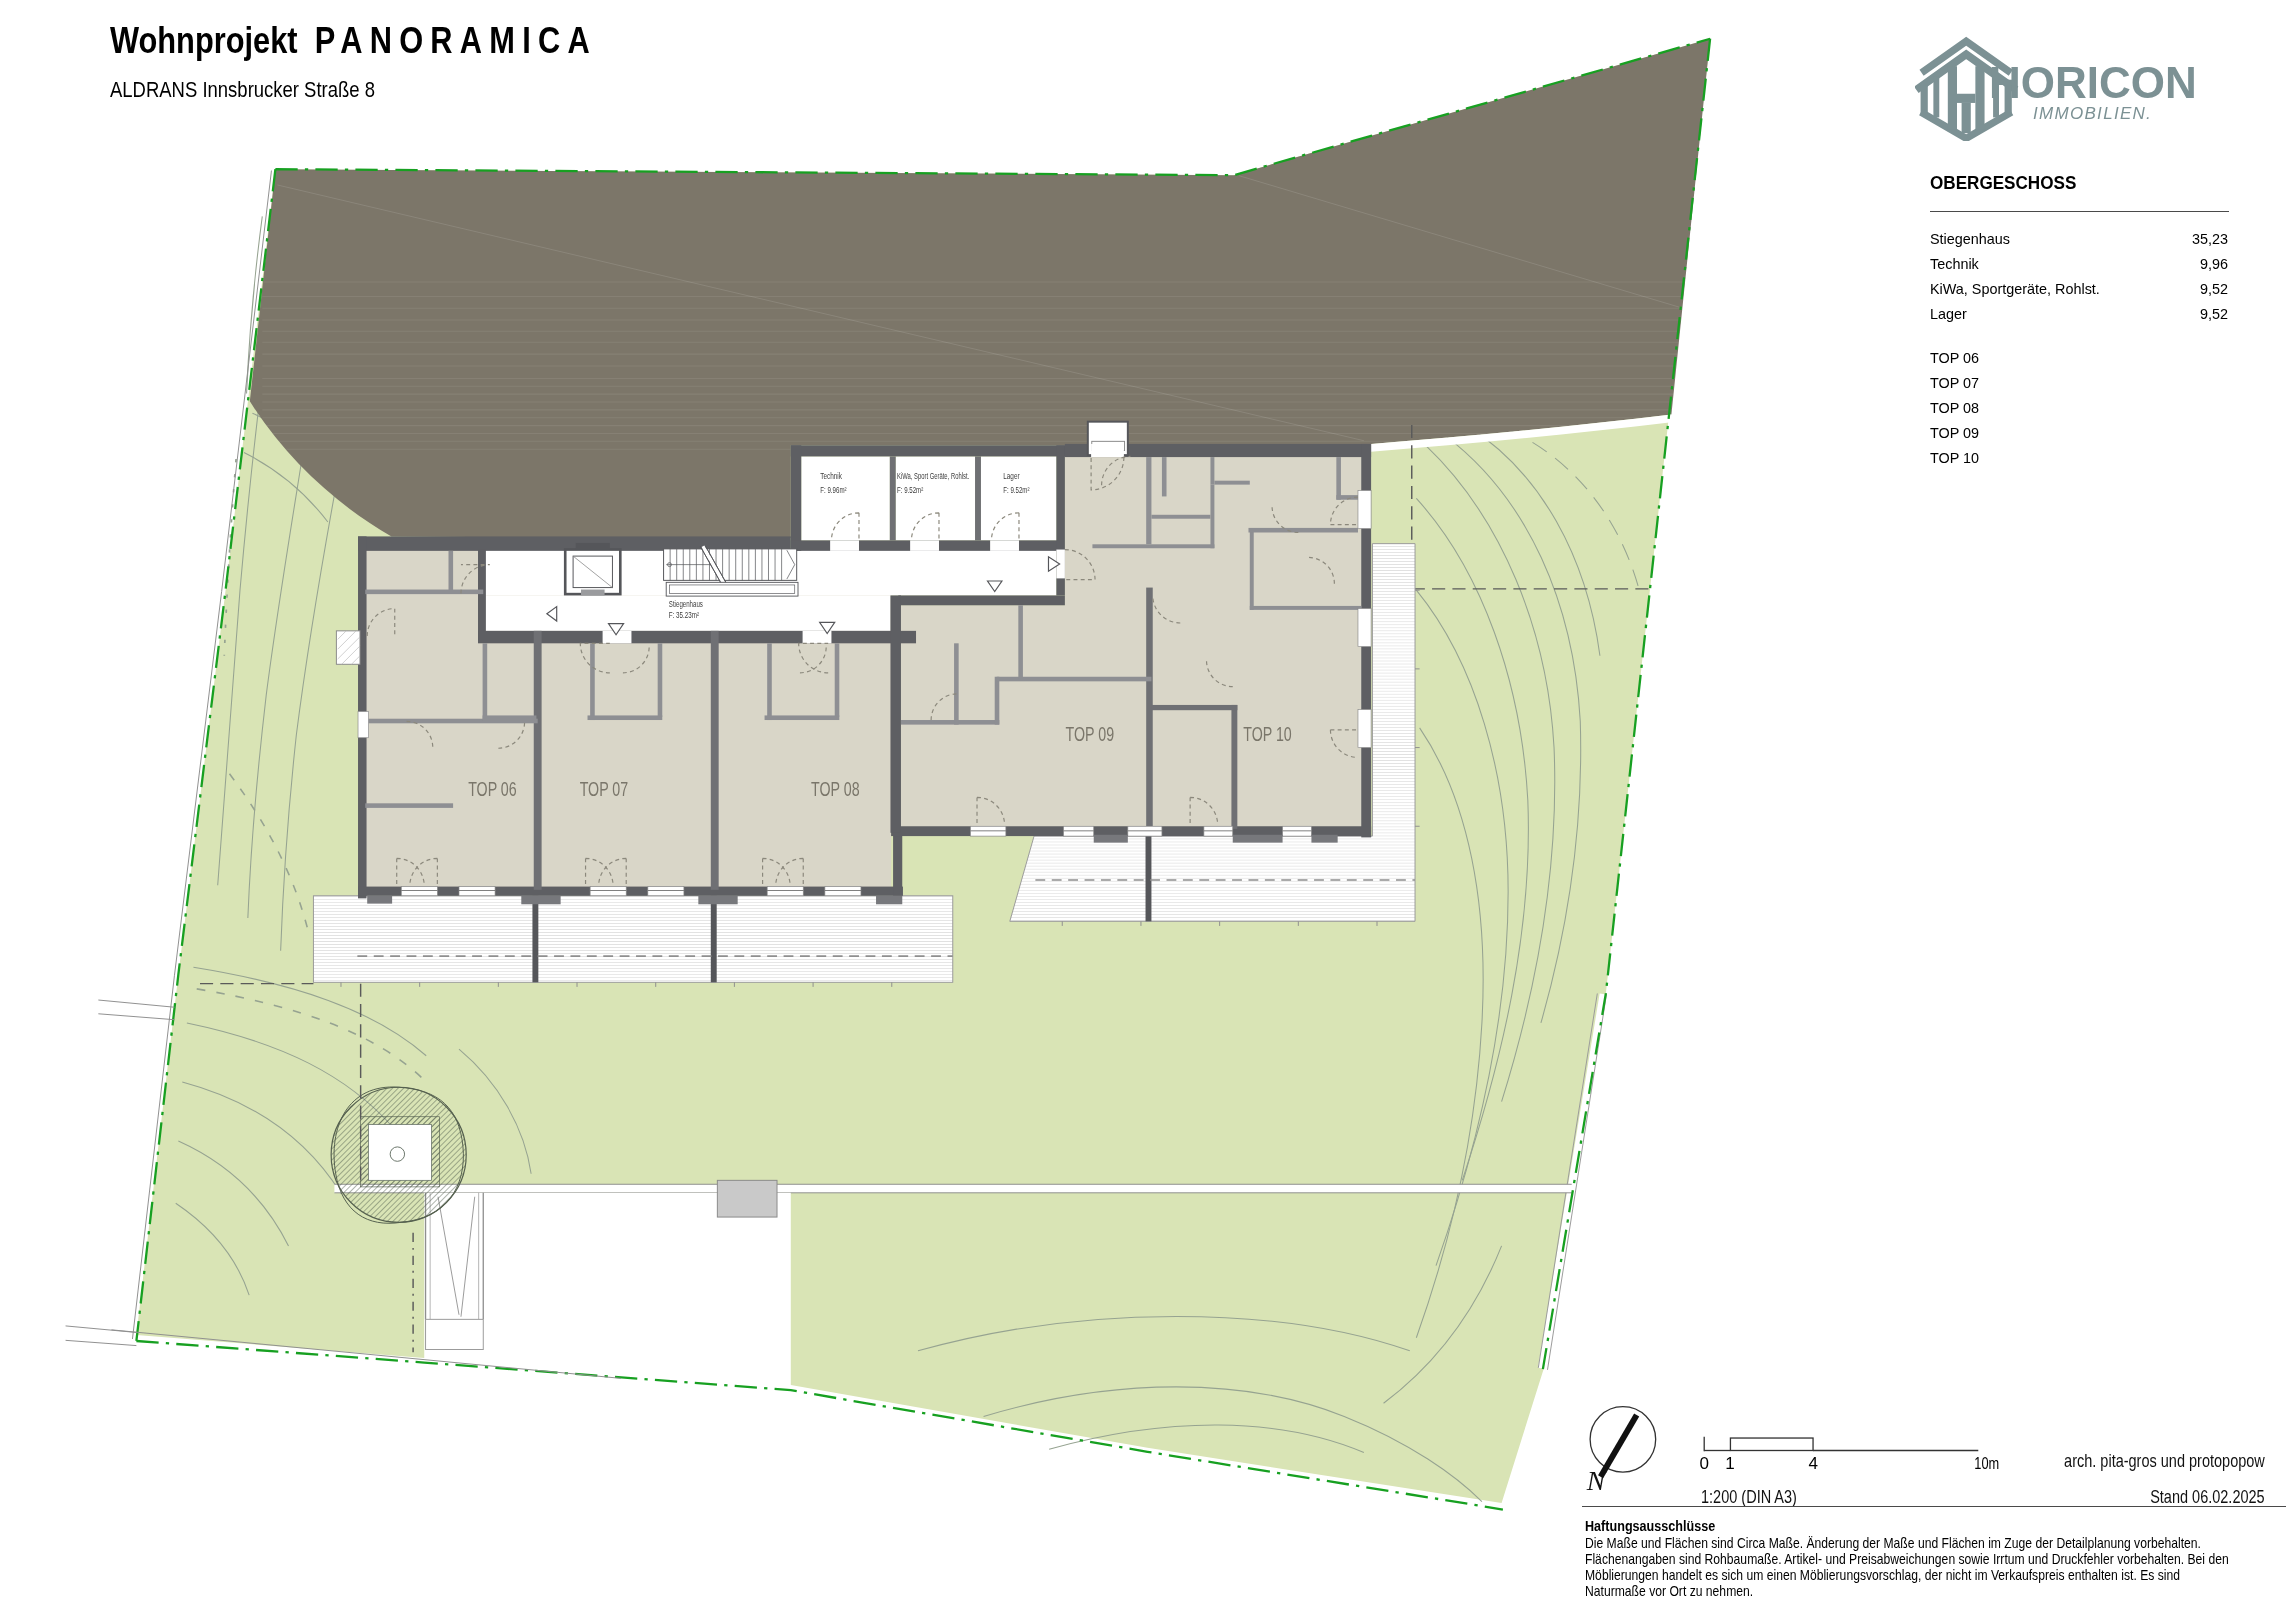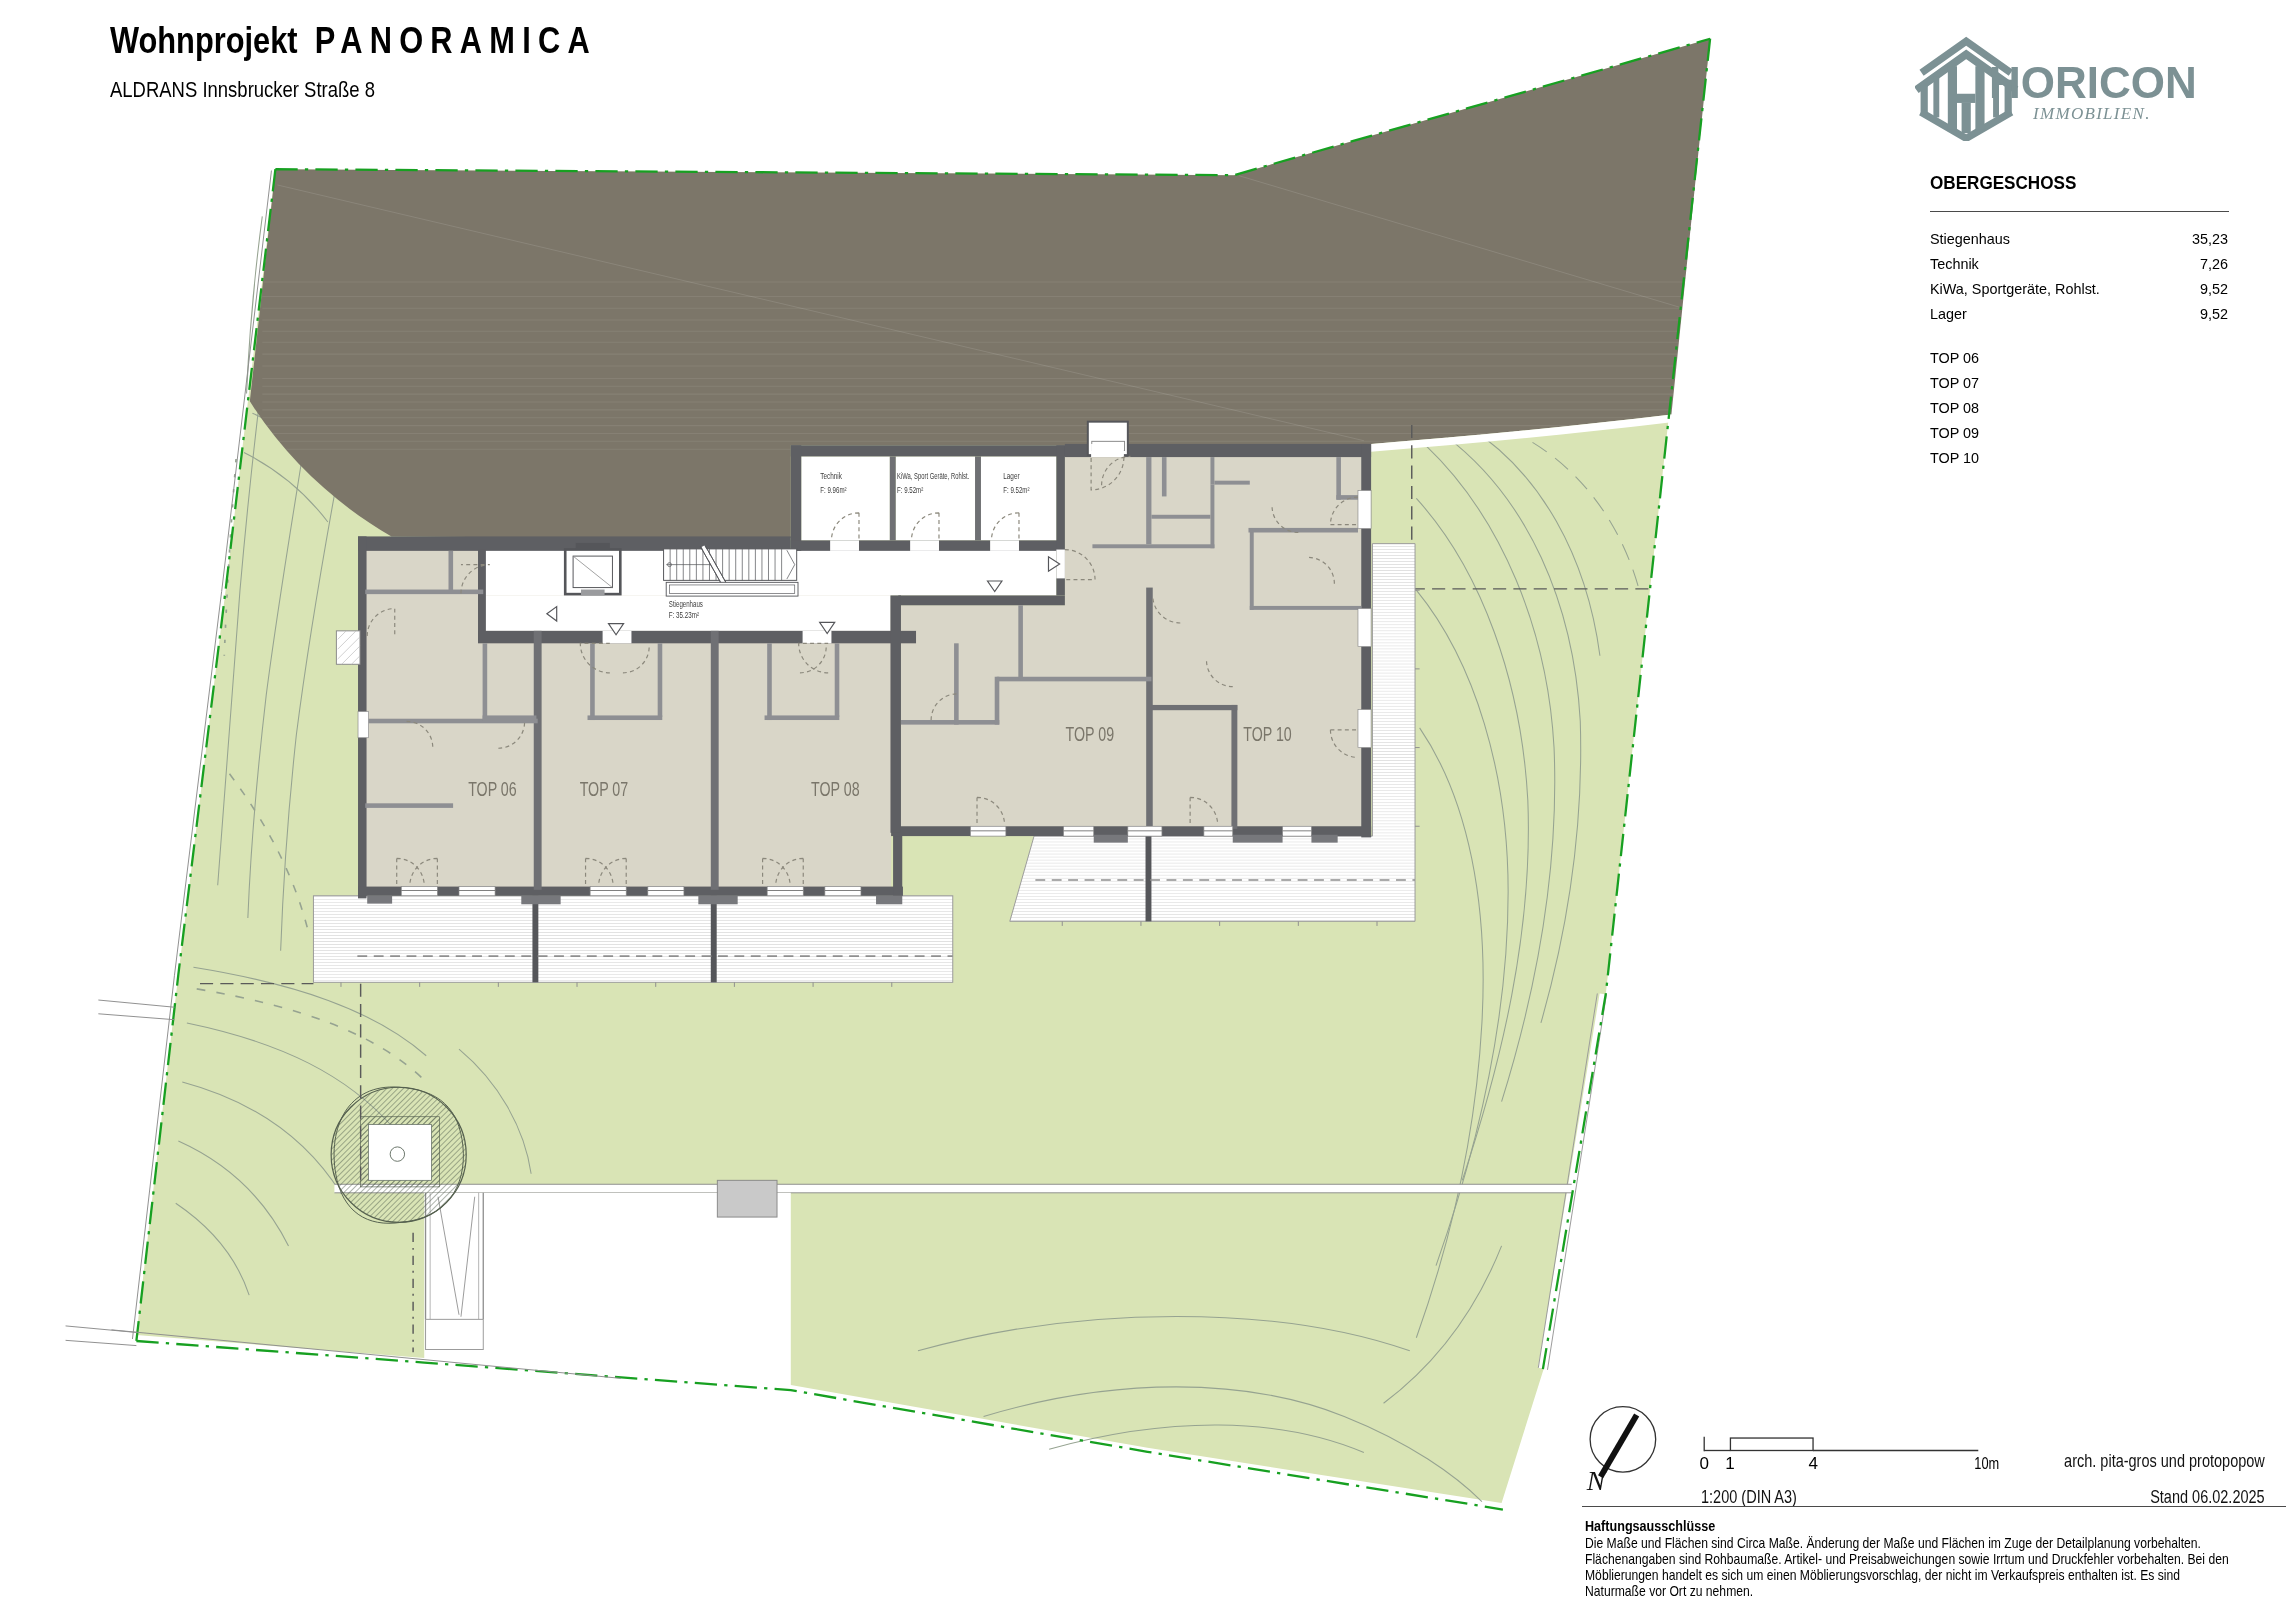--- a/index.html
+++ b/index.html
@@ -502,29 +502,29 @@
 <rect x="119" y="62" width="9" height="62"></rect>
 <rect x="50" y="46" width="14" height="96"></rect>
 <rect x="92" y="46" width="14" height="96"></rect>
 <rect x="64" y="88" width="28" height="14"></rect>
 <rect x="71" y="102" width="14" height="46"></rect>
 </g>
 </svg>
 
 <div class="abs" style="left:1989px;top:58px;font-size:44px;font-weight:bold;color:#7c9194;letter-spacing:0px;">HORICON</div>
 
-<div class="abs" style="left:2033px;top:104px;font-size:17px;font-style:italic;font-family:Liberation Serif, serif;color:#7c9194;letter-spacing:1.3px;">IMMOBILIEN.</div>
+<div class="abs" style="left:2033px;top:104px;font-size:17px;font-style:italic;font-family:Liberation Sans, sans-serif;color:#7c9194;letter-spacing:1.3px;">IMMOBILIEN.</div>
 
 <div class="abs" style="left:1930px;top:172px;font-size:19px;font-weight:bold;color:#000;white-space:nowrap;transform:scaleX(0.9);transform-origin:left top;">OBERGESCHOSS</div>
 
 <div class="abs" style="left:1930px;top:211px;width:299px;height:1.3px;background:#4a4a4a;"></div>
 
 <div class="abs" style="left:1930px;top:227px;width:298px;font-size:14.4px;color:#000;line-height:25px;">
 <div>Stiegenhaus<span style="float:right;margin-left:32px;">35,23</span></div>
-<div>Technik<span style="float:right;">7,26</span></div>
+<div>Technik<span style="float:right;">9,96</span></div>
 <div>KiWa, Sportgeräte, Rohlst.<span style="float:right;">9,52</span></div>
 <div>Lager<span style="float:right;">9,52</span></div>
 </div>
 
 <div class="abs" style="left:1930px;top:346px;font-size:14.4px;color:#000;line-height:25px;">
 TOP 06<br>TOP 07<br>TOP 08<br>TOP 09<br>TOP 10
 </div>
 
 <div class="abs" style="right:30px;top:1451px;font-size:17.7px;color:#111;white-space:nowrap;transform:scaleX(0.82);transform-origin:right top;">arch. pita-gros und protopopow</div>
 

